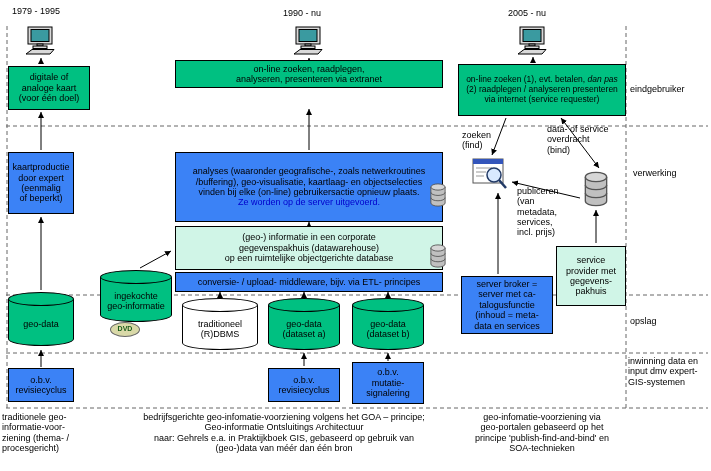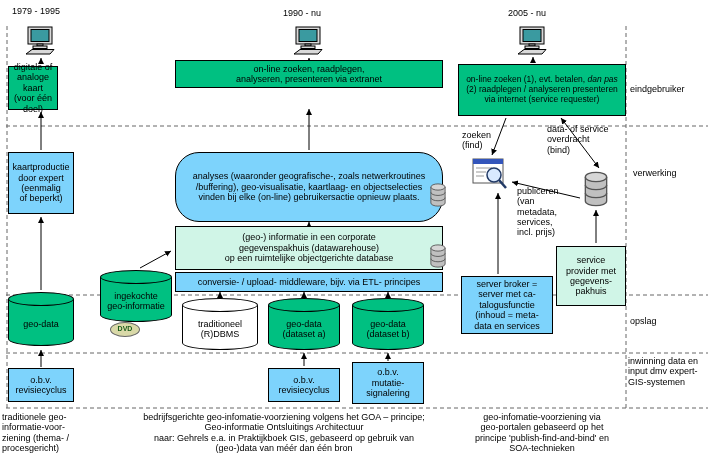--- a/index.html
+++ b/index.html
@@ -2,24 +2,24 @@
 <html><head>
 <meta charset="utf-8">
 <style>
   html,body{margin:0;padding:0;background:#fff;}
   .stage{position:relative;width:711px;height:471px;background:#fff;overflow:hidden;
          font-family:"Liberation Sans",sans-serif;font-size:9px;color:#000;line-height:1.15;}
   .abs{position:absolute;box-sizing:border-box;}
   .t{white-space:pre-line;}
   .box{border:1px solid #000;display:flex;align-items:center;justify-content:center;
        text-align:center;padding:2px;}
-  .box.col{flex-direction:column;border-radius:24px;}
+  .box.col{flex-direction:column;}
   .green{background:#00C081;}
   .lgreen{background:#D0F5E7;}
-  .white{background:#7dd3fc;}
+  .white{background:#3b82f6;}
   .note{color:#0000CC;display:block;}
   .em{font-style:italic;}
   .lbl{text-align:left;}
   .cap{font-size:9px;}
   
   .cyl .cyl-top,.cyl .cyl-bot{position:absolute;left:0;width:100%;height:14px;
       border:1px solid #000;border-radius:50%;box-sizing:border-box;}
   .cyl .cyl-top{top:0;z-index:3;}
   .cyl .cyl-bot{bottom:0;z-index:1;}
   .cyl .cyl-body{position:absolute;left:0;top:7px;bottom:7px;width:100%;
@@ -101,21 +101,21 @@
   <div class="abs el" style="left:516px;top:26px;">
     <svg width="34" height="30" viewBox="0 0 34 30">
         <rect x="4" y="1" width="24" height="17" fill="#d9d9d9" stroke="#000"></rect>
         <rect x="7" y="3.5" width="18" height="12" fill="#3a9aa0" stroke="#000"></rect>
         <rect x="13" y="18" width="6" height="2" fill="#bbb" stroke="#000"></rect>
         <rect x="9" y="20" width="14" height="2.5" fill="#d9d9d9" stroke="#000"></rect>
         <polygon points="2,28 8,23.5 30,23.5 26,28" fill="#d9d9d9" stroke="#000"></polygon>
       </svg>
   </div>
 
-  <div class="abs el box green" style="left:8px;top:66px;width:50px;height:44px;">
+  <div class="abs el box green" style="left:8px;top:66px;width:82px;height:44px;">
     <span class="t">digitale of
 analoge kaart
 (voor één doel)</span>
   </div>
   <div class="abs el box green" style="left:175px;top:60px;width:268px;height:28px;">
     <span class="t">on-line zoeken, raadplegen,
 analyseren, presenteren via extranet</span>
   </div>
   <div class="abs el box green" style="left:458px;top:64px;width:168px;height:52px;font-size:8.5px;">
     <span>
@@ -135,20 +135,21 @@
   <div class="abs el box white" style="left:8px;top:152px;width:66px;height:62px;">
     <span class="t">kaartproductie
 door expert
 (eenmalig
 of beperkt)</span>
   </div>
   <div class="abs el box white col" style="left:175px;top:152px;width:268px;height:70px;">
     <span class="t">analyses (waaronder geografische-, zoals netwerkroutines
 /buffering), geo-visualisatie, kaartlaag- en objectselecties
 vinden bij elke (on-line) gebruikersactie opnieuw plaats.</span>
+    <span class="t note">Ze worden op de server uitgevoerd.</span>
   </div>
   <div class="abs el box lgreen" style="left:175px;top:226px;width:268px;height:44px;">
     <span class="t">(geo-) informatie in een corporate
 gegevenspakhuis (datawarehouse)
 op een ruimtelijke objectgerichte database</span>
   </div>
   <div class="abs el box white" style="left:175px;top:272px;width:268px;height:20px;">
     <span class="t">conversie- / upload- middleware, bijv. via ETL- principes</span>
   </div>
 

